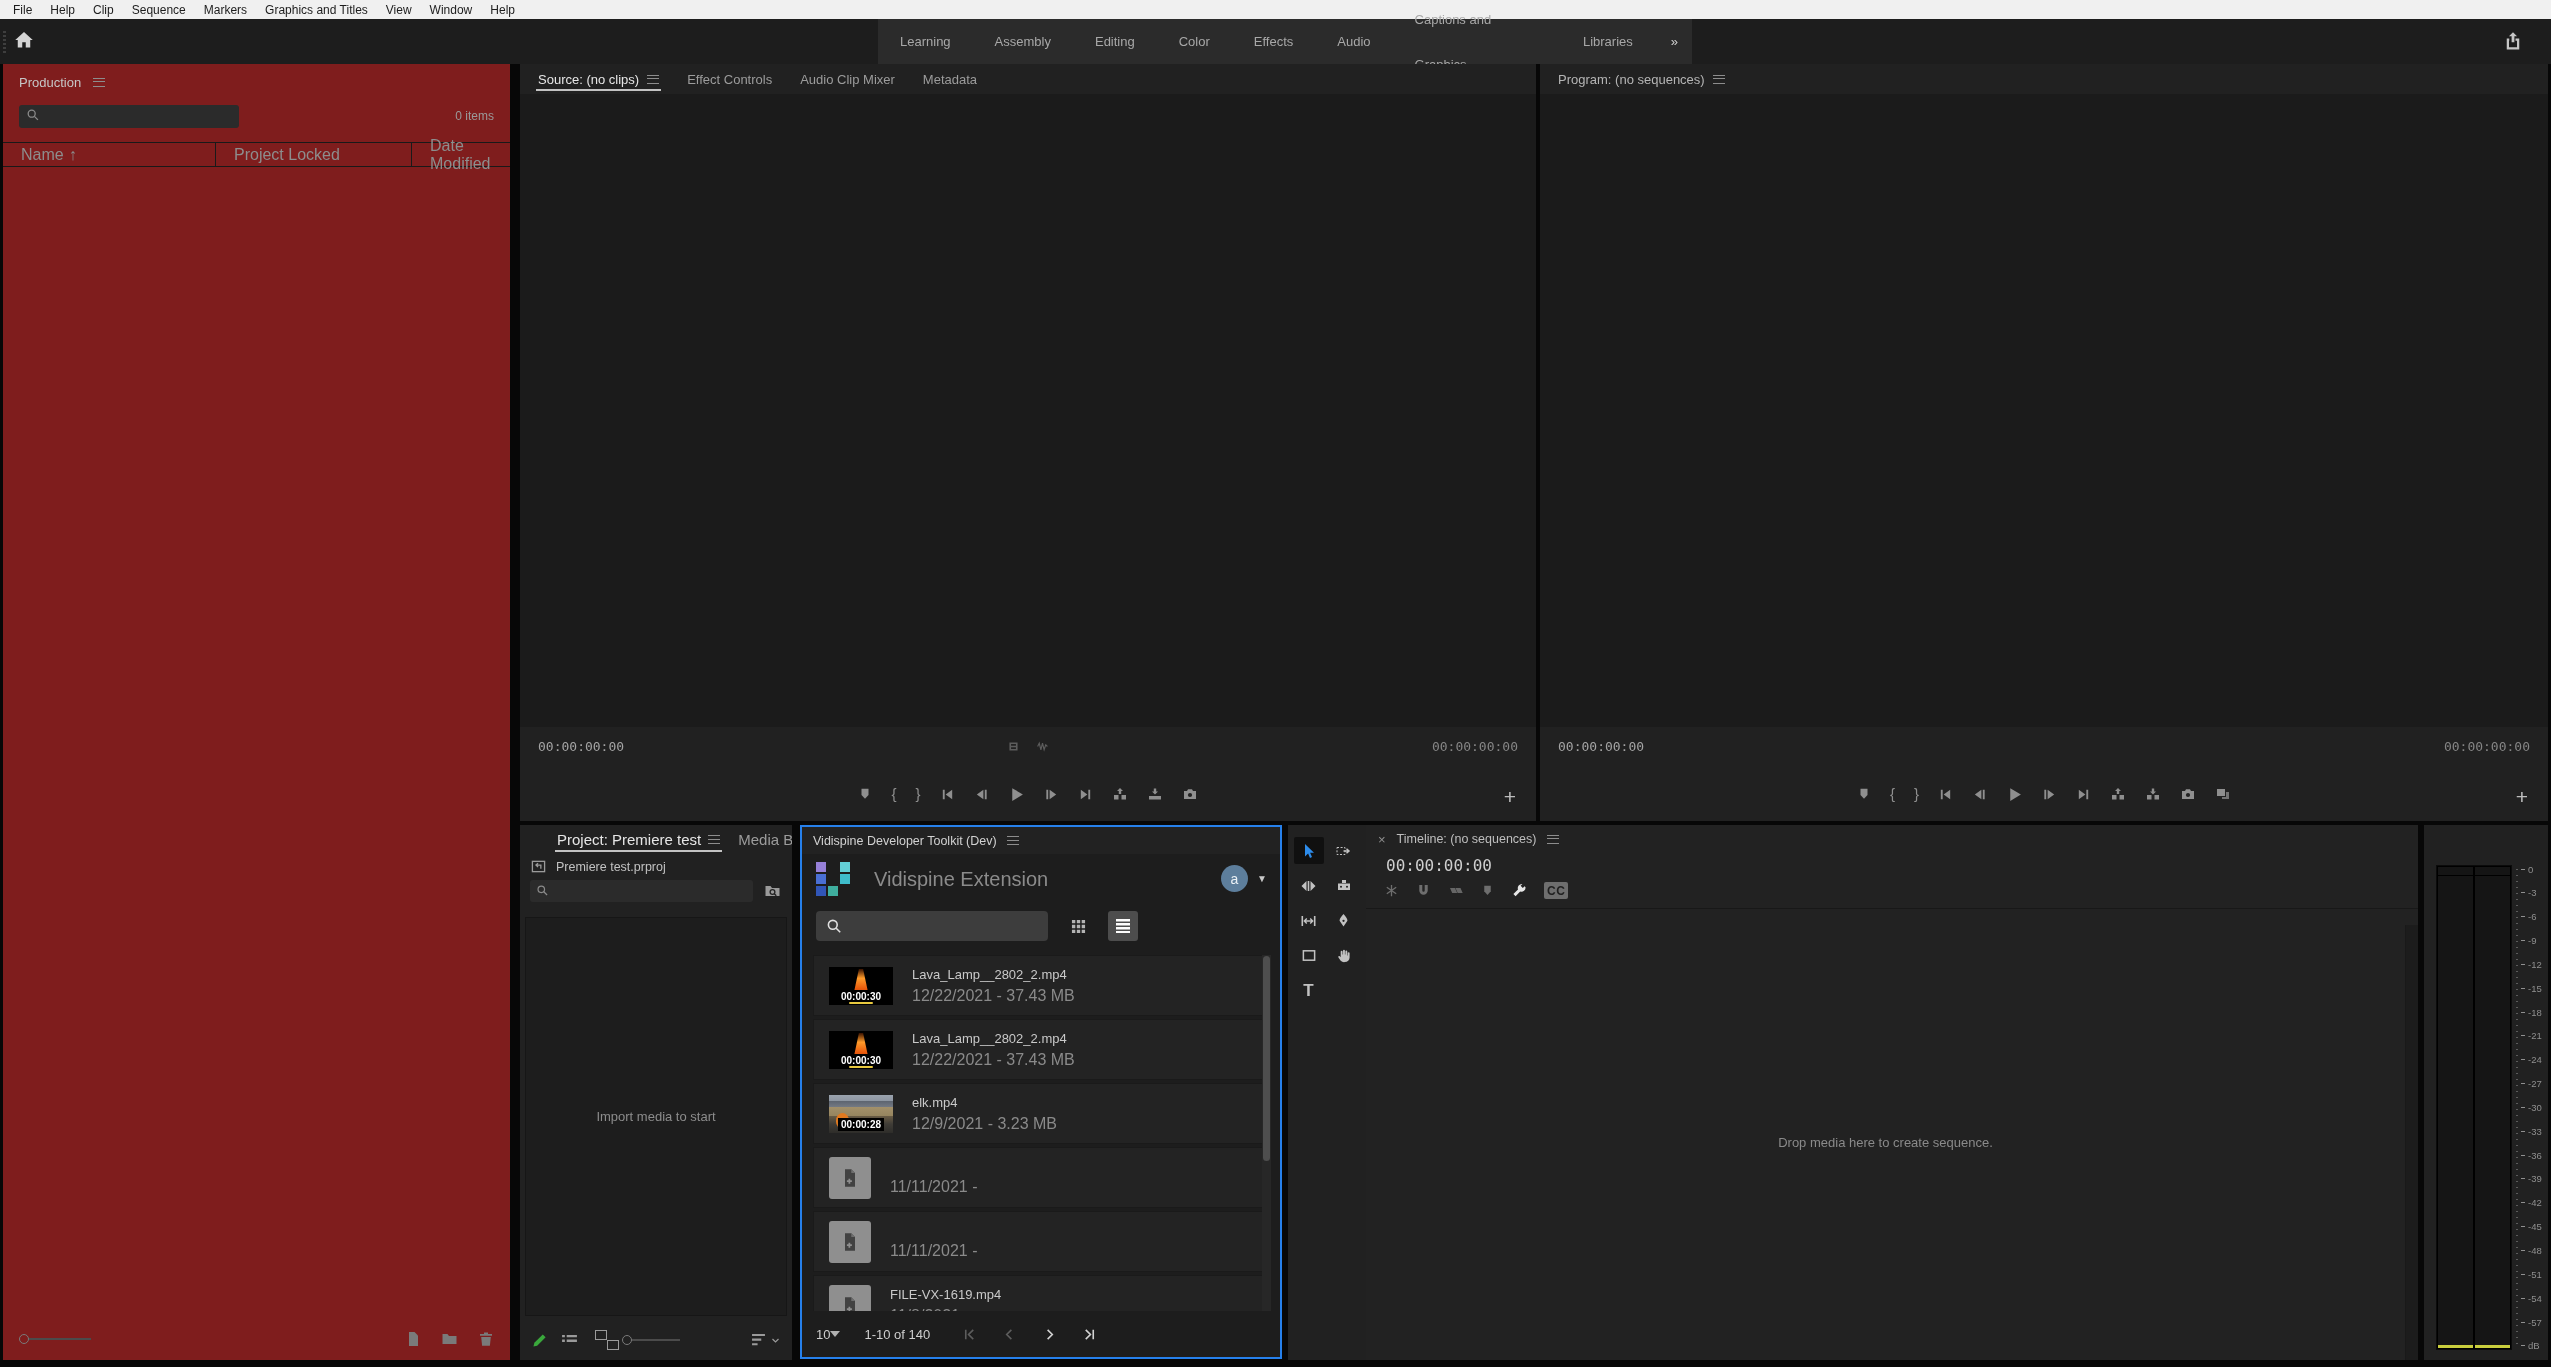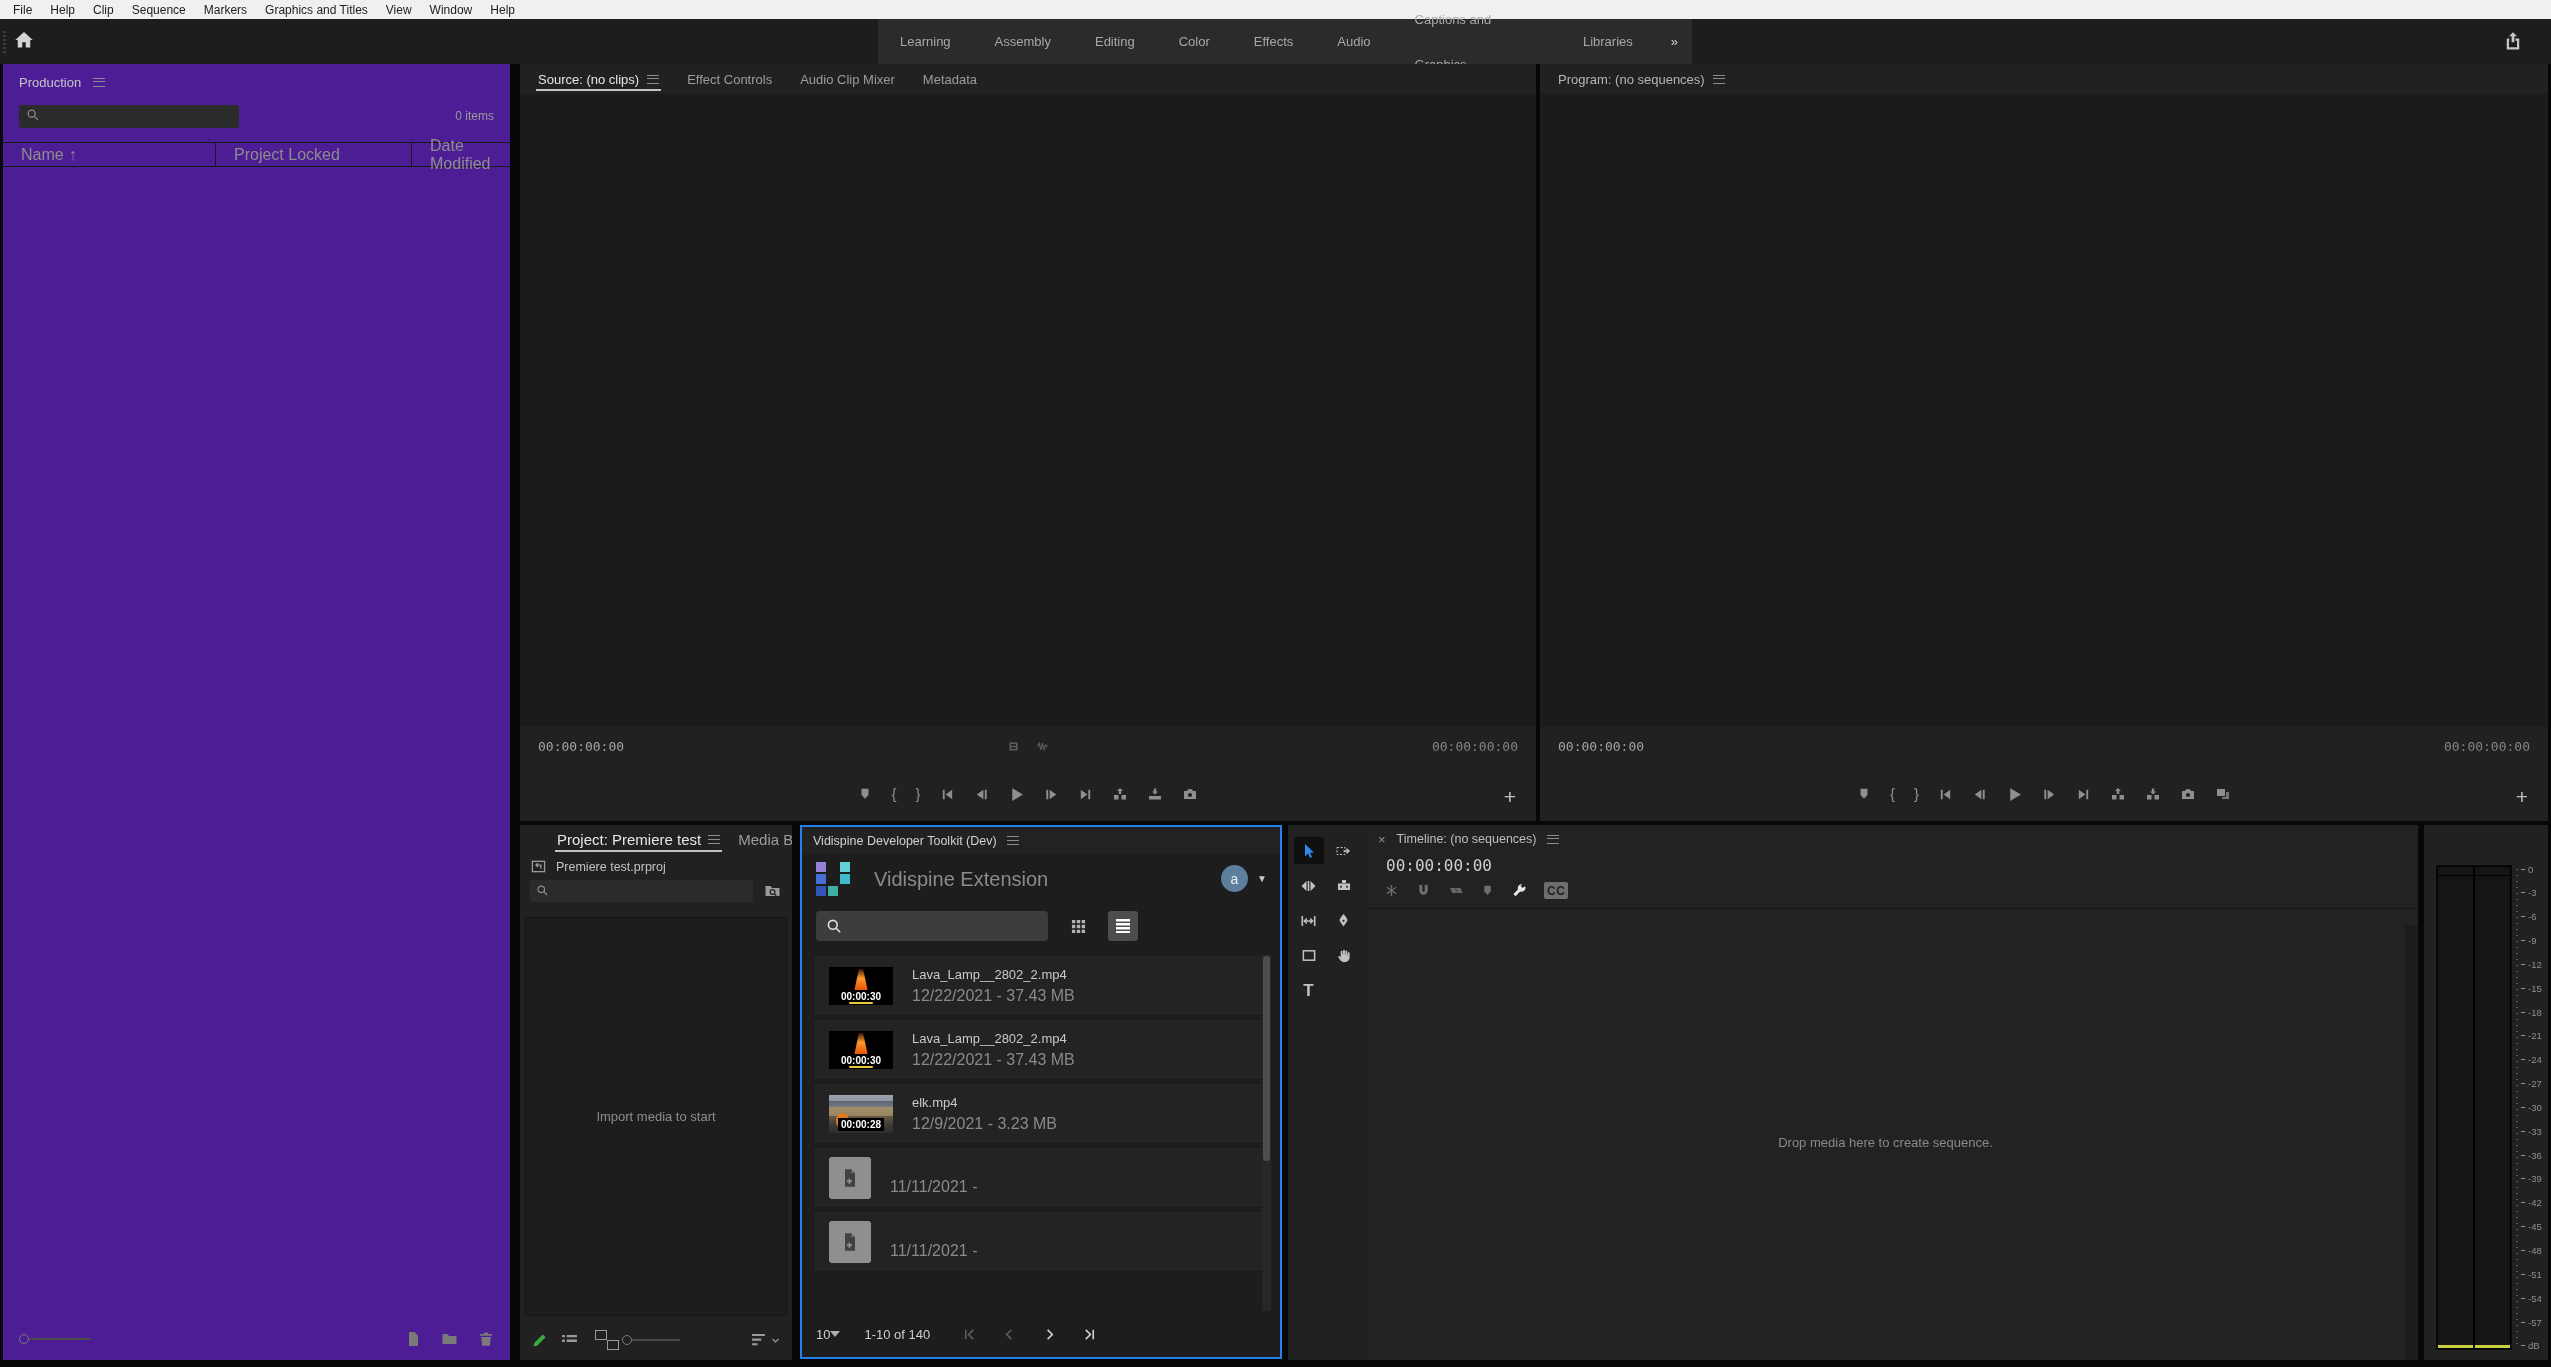--- a/index.html
+++ b/index.html
@@ -30,21 +30,21 @@
   .export-btn { right:28px; top:12px; color:#c6c6c6; }
 
   
   .panel { position:absolute; background:#212121; overflow:hidden; }
   .pm { display:inline-block; width:12px; height:9px; border-top:1.5px solid;
         border-bottom:1.5px solid; position:relative; color:#8d8d8d; }
   .pm::after { content:""; position:absolute; left:0; right:0; top:2.5px; border-top:1.5px solid; }
   .mono { font-family:"DejaVu Sans Mono", monospace; }
 
   
-  #production { left:3px; top:64px; width:507px; height:1296px; background:#4c1d95; }
+  #production { left:3px; top:64px; width:507px; height:1296px; background:#7f1d1d; }
   .prod-header { height:36px; display:flex; align-items:center; gap:12px;
                  padding:0 16px; font-size:13px; color:#c6c6c6; }
   .prod-search-row { position:relative; height:28px; margin:2px 16px 0; display:flex; align-items:center; }
   .pp-search { width:220px; height:23px; background:#2b2b2b; border:none; border-radius:3px;
                color:#cccccc; padding:0 8px 0 26px; font-size:12px; outline:none; }
   .pp-mag { position:absolute; left:7px; top:6px; color:#8a8a8a; }
   .items-count { position:absolute; right:0; font-size:12px; color:#9a9a9a; }
   .prod-cols { margin-top:12px; height:25px; border-top:1px solid #191919; border-bottom:1px solid #191919;
                display:flex; align-items:center; font-size:16px; color:#8d8d8d; }
   .pcol { padding-left:18px; border-right:1px solid #1a1a1a; height:100%; display:flex; align-items:center; gap:5px; }
@@ -580,20 +580,33 @@
             <path d="M4 1h5l3 3v11H4z"></path>
             <path d="M9 1l3 3H9z" fill="#6e6e6e"></path>
             <path d="M5.5 10.5h4M7.5 8.5v4" stroke="#8f8f8f" stroke-width="1.4"></path>
           </svg>
       </span>
       <span class="txt">
         <span class="vs-name"></span>
         <span class="vs-meta">11/11/2021 -</span>
       </span>
     </div>
+    <div class="vs-row">
+      <span class="doc-thumb">
+        <svg width="20" height="20" viewBox="0 0 16 16" fill="currentColor">
+            <path d="M4 1h5l3 3v11H4z"></path>
+            <path d="M9 1l3 3H9z" fill="#6e6e6e"></path>
+            <path d="M5.5 10.5h4M7.5 8.5v4" stroke="#8f8f8f" stroke-width="1.4"></path>
+          </svg>
+      </span>
+      <span class="txt">
+        <span class="vs-name">FILE-VX-1619.mp4</span>
+        <span class="vs-meta">11/8/2021 -</span>
+      </span>
+    </div>
     <div class="vs-scroll">
         <span class="sthumb"></span>
       </div>
   </div>
   <div class="vs-pagination">
     <span class="pg-size">
       <span>10</span>
       <svg width="10" height="6" viewBox="0 0 10 6" fill="#b0b0b0">
           <path d="M0 0h10L5 6z"></path>
         </svg>

